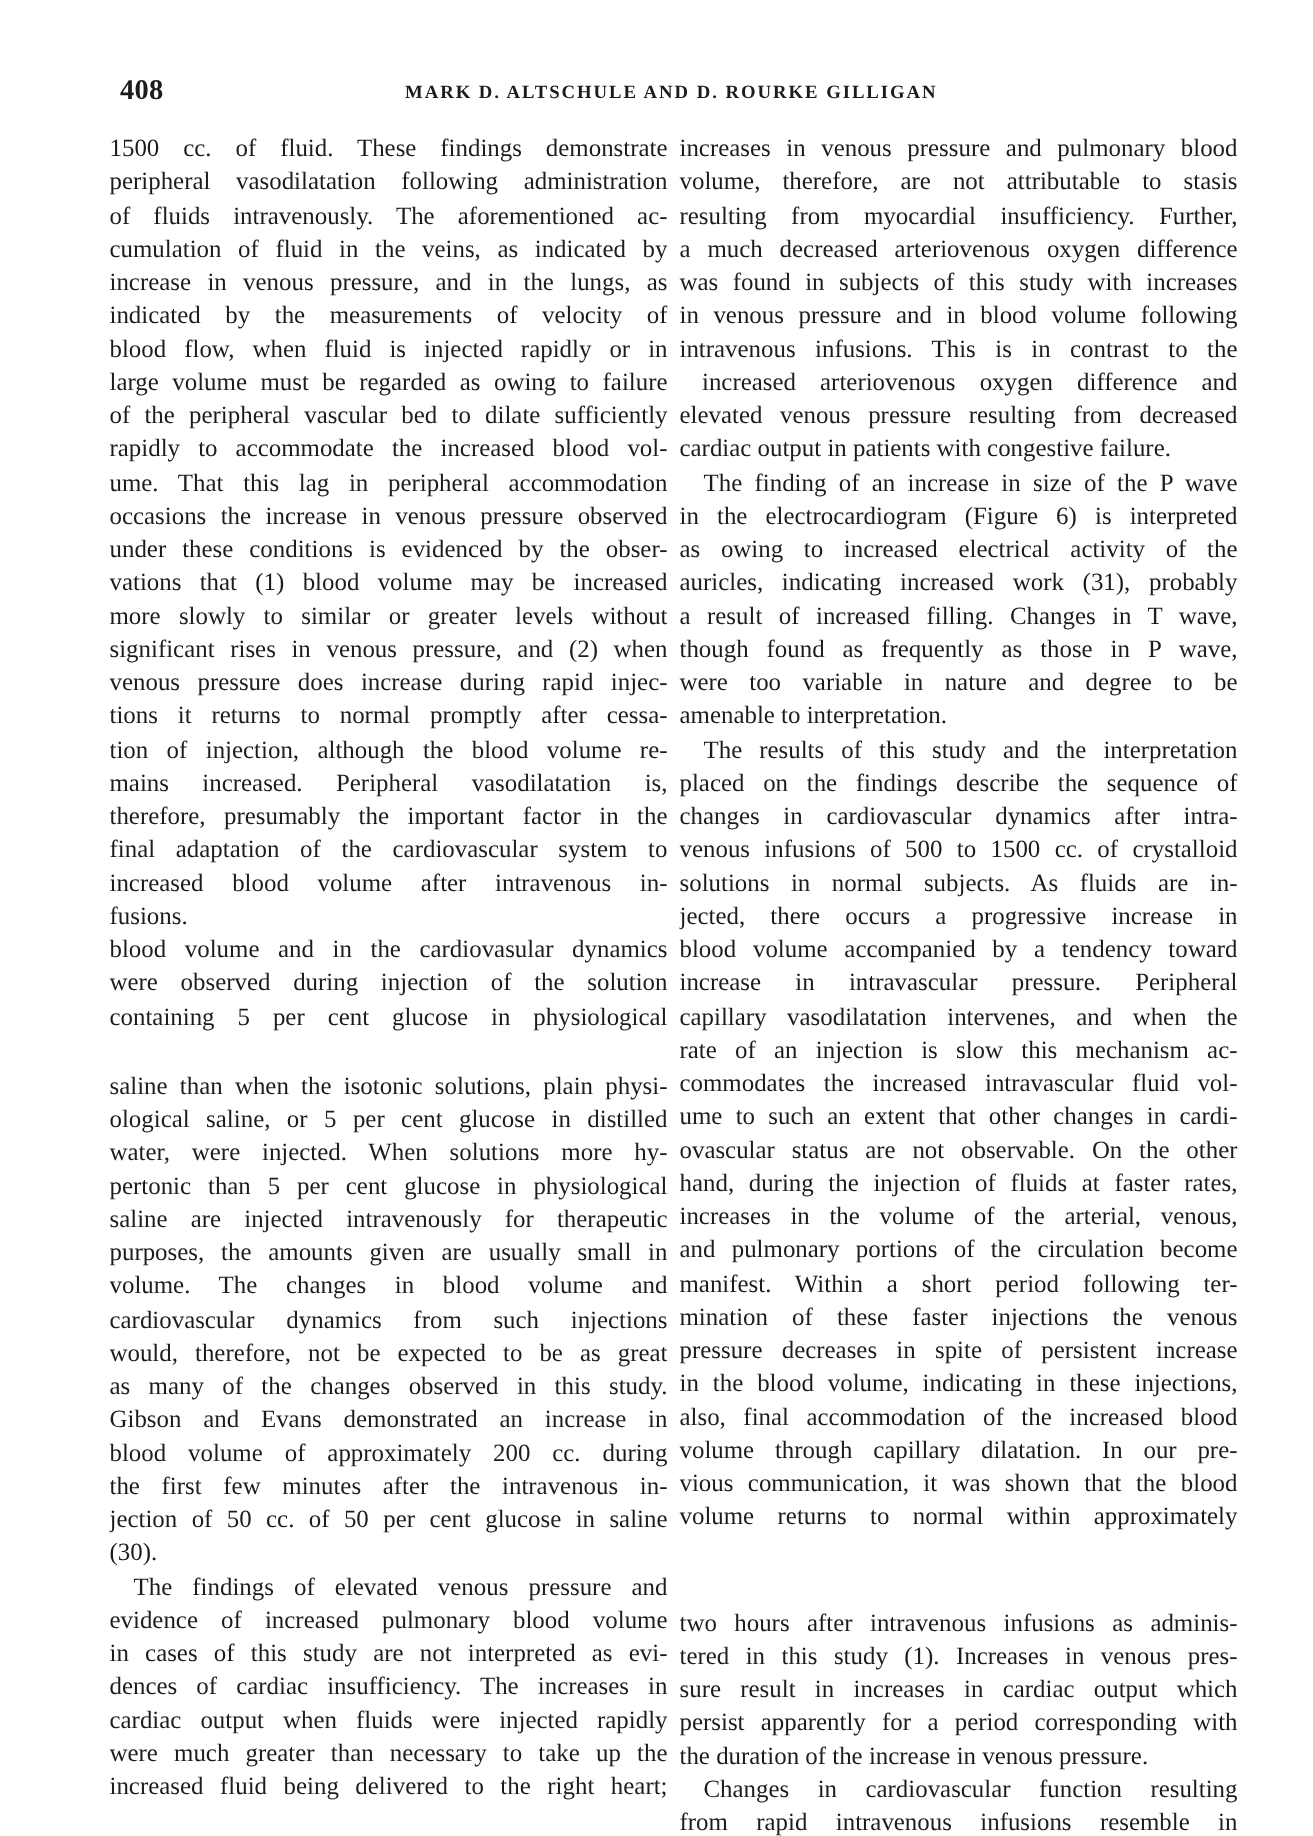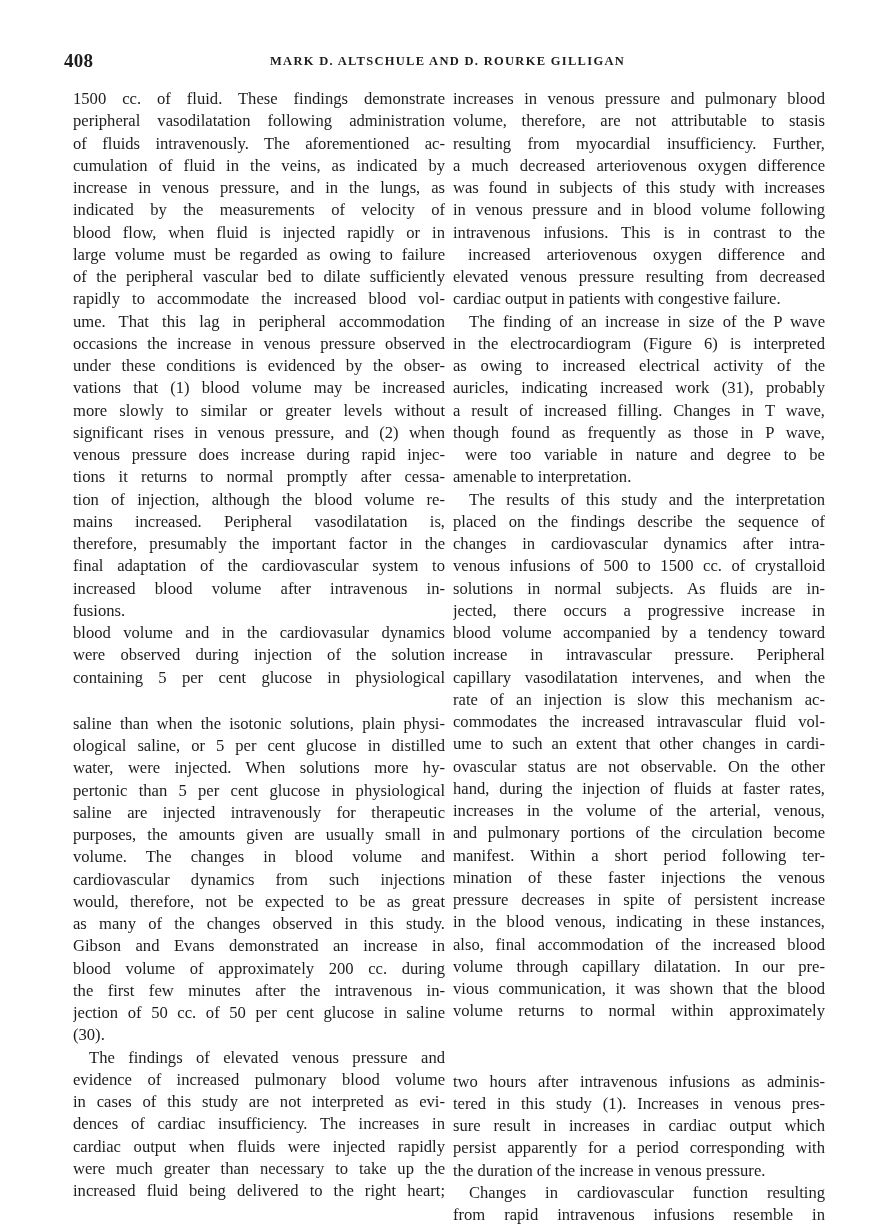--- a/index.html
+++ b/index.html
@@ -1,18 +1,18 @@
 <!DOCTYPE html>
 <html><head>
 <meta charset="utf-8">
 <style>
   html, body { margin: 0; padding: 0; background: #ffffff; }
   body { width: 875px; height: 1224px; position: relative; overflow: hidden; color: #1c1c1c; }
   .header { position: absolute; top: 50px; left: 0; width: 875px; height: 30px; }
-  .page-number { position: absolute; left: 64px; top: 0; font-family: "Liberation Serif", "DejaVu Serif", serif; font-size: 19px; font-weight: bold; letter-spacing: 0.2px; }
+  .page-number { position: absolute; left: 80px; top: 0; font-family: "Liberation Serif", "DejaVu Serif", serif; font-size: 19px; font-weight: bold; letter-spacing: 0.2px; }
   .running-head { position: absolute; left: 270px; top: 4px; width: 360px; font-family: "Liberation Serif", "DejaVu Serif", serif; font-size: 12.5px; font-weight: bold; letter-spacing: 1.3px; white-space: nowrap; }
   .column { position: absolute; top: 88px; width: 372px; font-family: "Liberation Serif", "DejaVu Serif", serif; font-size: 16.6px; }
   .col-left { left: 73px; }
   .col-right { left: 453px; }
   .line { display: block; height: 24.3px; line-height: 24.3px; text-align: justify; text-align-last: justify; white-space: nowrap; }
   .line.last { text-align-last: left; }
   .line.indent { padding-left: 16px; }
 </style>
 </head>
 <body>
@@ -83,42 +83,42 @@
     <div class="line" style="height: 22.25px; line-height: 22.25px; white-space: normal; overflow: hidden;">intravenous infusions.  This is in contrast to the</div>
     <div class="line" style="height: 22.25px; line-height: 22.25px; white-space: normal; overflow: hidden; margin-left: 15px;">increased arteriovenous oxygen difference and</div>
     <div class="line" style="height: 22.25px; line-height: 22.25px; white-space: normal; overflow: hidden;">elevated venous pressure resulting from decreased</div>
     <div class="line last" style="height: 22.25px; line-height: 22.25px; white-space: normal; overflow: hidden;">cardiac output in patients with congestive failure.</div>
     <div class="line indent" style="height: 22.25px; line-height: 22.25px; white-space: normal; overflow: hidden;">The finding of an increase in size of the P wave</div>
     <div class="line" style="height: 22.25px; line-height: 22.25px; white-space: normal; overflow: hidden;">in the electrocardiogram (Figure 6) is interpreted</div>
     <div class="line" style="height: 22.25px; line-height: 22.25px; white-space: normal; overflow: hidden;">as owing to increased electrical activity of the</div>
     <div class="line" style="height: 22.25px; line-height: 22.25px; white-space: normal; overflow: hidden;">auricles, indicating increased work (31), probably</div>
     <div class="line" style="height: 22.25px; line-height: 22.25px; white-space: normal; overflow: hidden;">a result of increased filling.  Changes in T wave,</div>
     <div class="line" style="height: 22.25px; line-height: 22.25px; white-space: normal; overflow: hidden;">though found as frequently as those in P wave,</div>
-    <div class="line" style="height: 22.25px; line-height: 22.25px; white-space: normal; overflow: hidden; margin-left: 12px;">were too variable in nature and degree to be</div>
+    <div class="line" style="height: 22.25px; line-height: 22.25px; white-space: normal; overflow: hidden;">were too variable in nature and degree to be</div>
     <div class="line last" style="height: 22.25px; line-height: 22.25px; white-space: normal; overflow: hidden;">amenable to interpretation.</div>
     <div class="line indent" style="height: 22.25px; line-height: 22.25px; white-space: normal; overflow: hidden;">The results of this study and the interpretation</div>
     <div class="line" style="height: 22.25px; line-height: 22.25px; white-space: normal; overflow: hidden;">placed on the findings describe the sequence of</div>
     <div class="line" style="height: 22.25px; line-height: 22.25px; white-space: normal; overflow: hidden;">changes in cardiovascular dynamics after intra-</div>
     <div class="line" style="height: 22.25px; line-height: 22.25px; white-space: normal; overflow: hidden;">venous infusions of 500 to 1500 cc. of crystalloid</div>
     <div class="line" style="height: 22.25px; line-height: 22.25px; white-space: normal; overflow: hidden;">solutions in normal subjects.  As fluids are in-</div>
     <div class="line" style="height: 22.25px; line-height: 22.25px; white-space: normal; overflow: hidden;">jected, there occurs a progressive increase in</div>
     <div class="line" style="height: 22.25px; line-height: 22.25px; white-space: normal; overflow: hidden;">blood volume accompanied by a tendency toward</div>
     <div class="line" style="height: 22.25px; line-height: 22.25px; white-space: normal; overflow: hidden;">increase in intravascular pressure.  Peripheral</div>
     <div class="line" style="height: 22.25px; line-height: 22.25px; white-space: normal; overflow: hidden;">capillary vasodilatation intervenes, and when the</div>
     <div class="line" style="height: 22.25px; line-height: 22.25px; white-space: normal; overflow: hidden;">rate of an injection is slow this mechanism ac-</div>
     <div class="line" style="height: 22.25px; line-height: 22.25px; white-space: normal; overflow: hidden;">commodates the increased intravascular fluid vol-</div>
     <div class="line" style="height: 22.25px; line-height: 22.25px; white-space: normal; overflow: hidden;">ume to such an extent that other changes in cardi-</div>
     <div class="line" style="height: 22.25px; line-height: 22.25px; white-space: normal; overflow: hidden;">ovascular status are not observable.  On the other</div>
     <div class="line" style="height: 22.25px; line-height: 22.25px; white-space: normal; overflow: hidden;">hand, during the injection of fluids at faster rates,</div>
     <div class="line" style="height: 22.25px; line-height: 22.25px; white-space: normal; overflow: hidden;">increases in the volume of the arterial, venous,</div>
     <div class="line" style="height: 22.25px; line-height: 22.25px; white-space: normal; overflow: hidden;">and pulmonary portions of the circulation become</div>
     <div class="line" style="height: 22.25px; line-height: 22.25px; white-space: normal; overflow: hidden;">manifest.  Within a short period following ter-</div>
     <div class="line" style="height: 22.25px; line-height: 22.25px; white-space: normal; overflow: hidden;">mination of these faster injections the venous</div>
     <div class="line" style="height: 22.25px; line-height: 22.25px; white-space: normal; overflow: hidden;">pressure decreases in spite of persistent increase</div>
-    <div class="line" style="height: 22.25px; line-height: 22.25px; white-space: normal; overflow: hidden;">in the blood venous, indicating in these instances,</div>
+    <div class="line" style="height: 22.25px; line-height: 22.25px; white-space: normal; overflow: hidden;">in the blood volume, indicating in these injections,</div>
     <div class="line" style="height: 22.25px; line-height: 22.25px; white-space: normal; overflow: hidden;">also, final accommodation of the increased blood</div>
     <div class="line" style="height: 22.25px; line-height: 22.25px; white-space: normal; overflow: hidden;">volume through capillary dilatation.  In our pre-</div>
     <div class="line" style="height: 22.25px; line-height: 22.25px; white-space: normal; overflow: hidden;">vious communication, it was shown that the blood</div>
     <div class="line" style="height: 22.25px; line-height: 22.25px; white-space: normal; overflow: hidden;">volume returns to normal within approximately</div>
     <div class="line" style="height: 22.25px; line-height: 22.25px; white-space: normal; overflow: hidden; margin-top: 48px;">two hours after intravenous infusions as adminis-</div>
     <div class="line" style="height: 22.25px; line-height: 22.25px; white-space: normal; overflow: hidden;">tered in this study (1).  Increases in venous pres-</div>
     <div class="line" style="height: 22.25px; line-height: 22.25px; white-space: normal; overflow: hidden;">sure result in increases in cardiac output which</div>
     <div class="line" style="height: 22.25px; line-height: 22.25px; white-space: normal; overflow: hidden;">persist apparently for a period corresponding with</div>
     <div class="line last" style="height: 22.25px; line-height: 22.25px; white-space: normal; overflow: hidden;">the duration of the increase in venous pressure.</div>
     <div class="line indent" style="height: 22.25px; line-height: 22.25px; white-space: normal; overflow: hidden;">Changes in cardiovascular function resulting</div>

